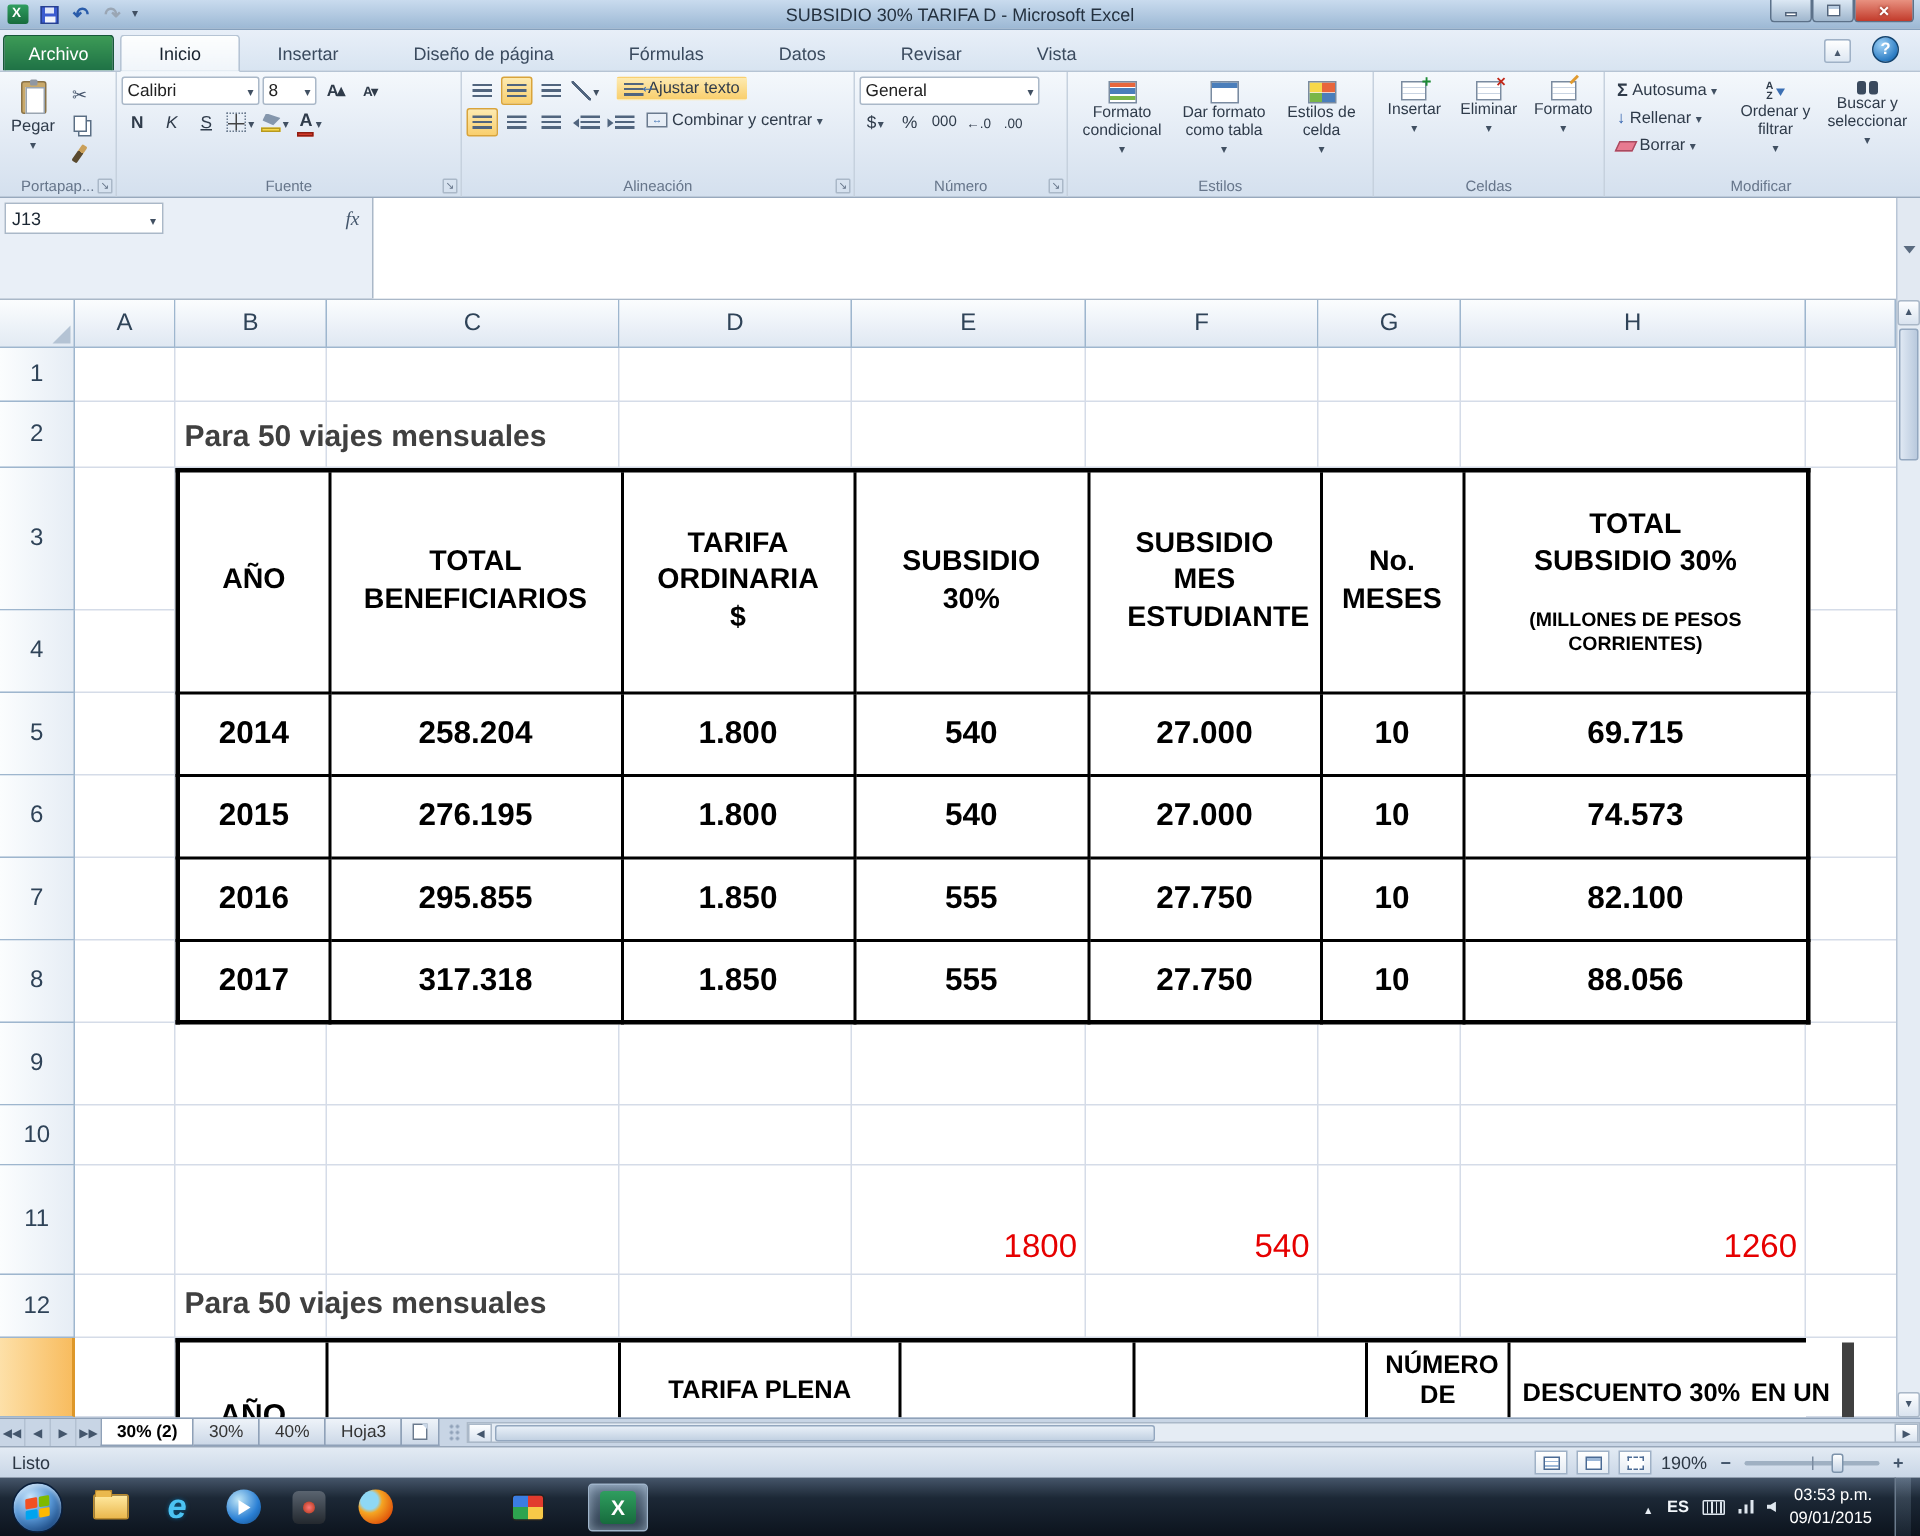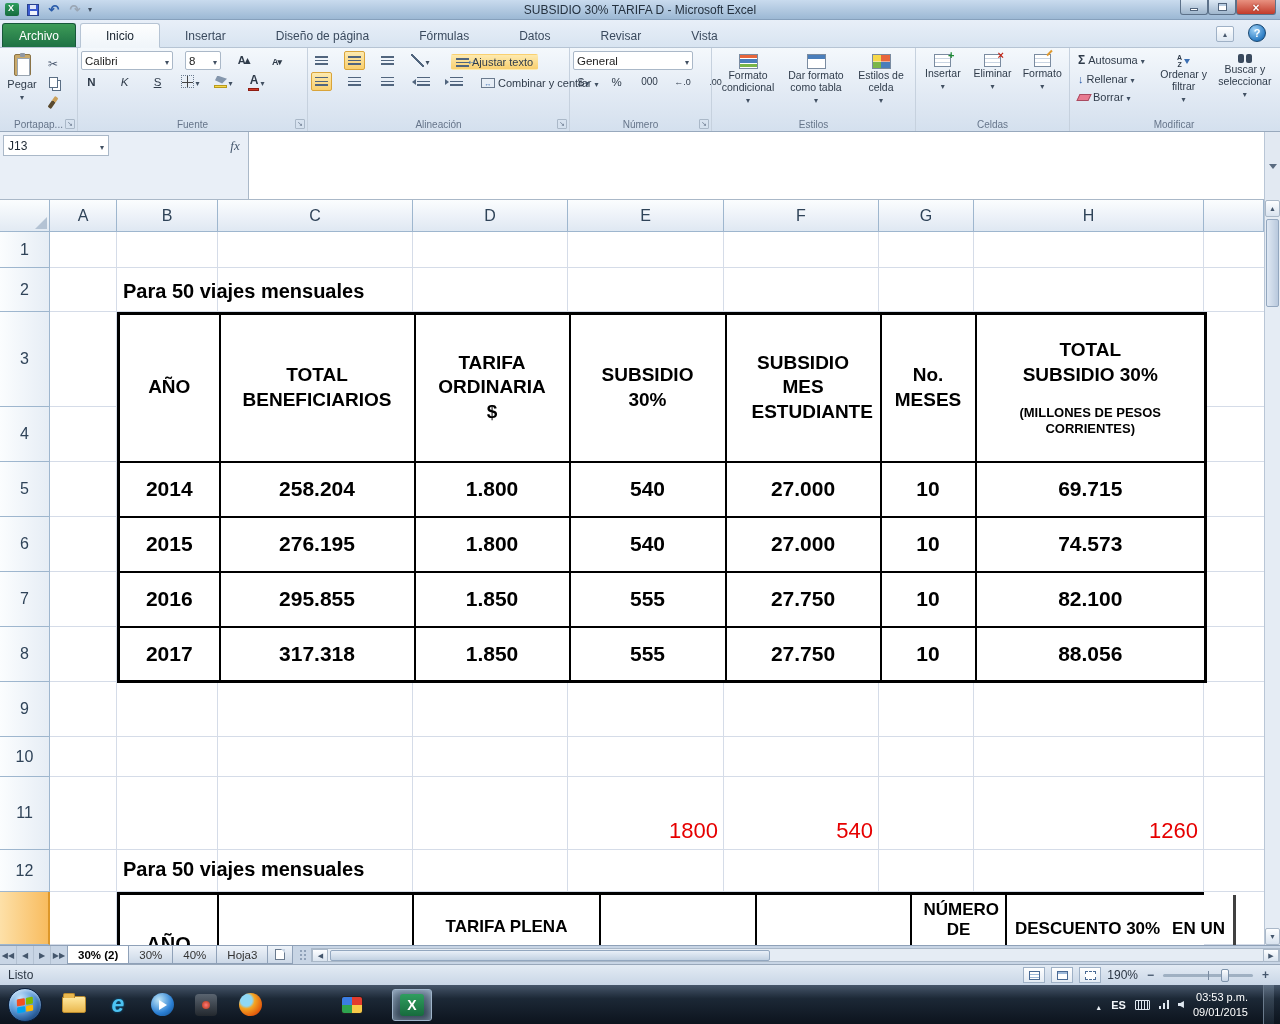--- a/index.html
+++ b/index.html
@@ -46,21 +46,21 @@
 .bigbtn{display:flex;flex-direction:column;align-items:center;justify-content:flex-start;width:38px;padding-top:2px;border:1px solid transparent;border-radius:2px;font-size:11px;color:#2f3b4a}
 .bigbtn-label{margin-top:2px}
 .smallcol{display:flex;flex-direction:column;justify-content:flex-start;gap:3px;padding-top:3px}
 .sbtn{width:20px;height:17px;display:flex;align-items:center;justify-content:center;border-radius:2px}
 .i-clipboard{width:17px;height:22px;background:#c9a96a;border:1px solid #8a7347;border-radius:2px;position:relative}
 .i-clipboard::before{content:"";position:absolute;left:2px;top:3px;width:11px;height:16px;background:#fff;border:1px solid #9aa5b1}
 .i-clipboard::after{content:"";position:absolute;left:5px;top:-2px;width:5px;height:4px;background:#8f97a2;border-radius:1px}
 .i-scissors::after{content:"✂";font-size:12px;color:#44536a}
 .i-copy{width:9px;height:11px;background:#fff;border:1px solid #5a6e84;box-shadow:3px 3px 0 -1px #fff,3px 3px 0 0 #5a6e84}
 .i-brush{width:4px;height:13px;background:linear-gradient(#caa05a 40%,#5a4a2e 40%);transform:rotate(35deg);border-radius:1px}
-.rrow{display:flex;align-items:flex-end;gap:12px;margin-bottom:2px}
+.rrow{display:flex;align-items:flex-start;gap:2px;margin-bottom:2px}
 .combo{height:19px;background:#fff;border:1px solid #aab8c8;border-radius:2px;display:flex;align-items:center;justify-content:space-between;font-size:11.5px;color:#222;padding:0 3px}
 .ibtn{min-width:21px;height:19px;display:flex;align-items:center;justify-content:center;border:1px solid transparent;border-radius:2px;font-size:11.5px;color:#2f3b4a;gap:1px}
 .hl{background:linear-gradient(#fdeab0,#f9cf6e);border:1px solid #d9a43a}
 .i-grow::after{content:"A▴";font-size:11px;font-weight:bold;color:#2f3b4a;letter-spacing:-1px}
 .i-shrink::after{content:"A▾";font-size:9px;font-weight:bold;color:#2f3b4a;letter-spacing:-1px}
 .i-borders{width:13px;height:13px;border:1px dotted #6a7a8e;position:relative}
 .i-borders::before{content:"";position:absolute;left:0;top:6px;width:11px;height:1px;background:#444}
 .i-borders::after{content:"";position:absolute;left:5px;top:0;width:1px;height:11px;background:#444}
 .i-bucket{width:12px;height:8px;background:#8496ac;clip-path:polygon(20% 0,100% 40%,60% 100%,0 60%);position:relative}
 .i-bucketwrap{display:flex;flex-direction:column;align-items:center;gap:1px}
@@ -109,32 +109,32 @@
 .colhead{height:32px;border-right:1px solid #9eb6ce;border-bottom:1px solid #9eb6ce;background:linear-gradient(#fbfdfe,#ecf1f8 55%,#dfe8f2);display:flex;align-items:center;justify-content:center;font-size:16px;color:#2f4358;flex:none}
 #rowheaders{position:absolute;left:0;top:232px;width:50px;height:713px;background:#e8eef6;overflow:hidden}
 .rowhead{width:50px;border-bottom:1px solid #9eb6ce;border-right:1px solid #9eb6ce;background:linear-gradient(90deg,#fbfdfe,#e6edf5);display:flex;align-items:center;justify-content:center;font-size:16px;color:#2f4358;overflow:hidden}
 .rowhead-active{background:linear-gradient(90deg,#fde0a8,#f8bc5f);border-right:2px solid #dd9729;align-items:flex-start}
 
 
 #sheetarea{position:absolute;left:50px;top:232px;width:1214px;height:713px;background:#fff;overflow:hidden}
 #gridlines{position:absolute;inset:0}
 .gl-v{position:absolute;top:0;bottom:0;width:1px;background:#d5dce8}
 .gl-h{position:absolute;left:0;right:0;height:1px;background:#d5dce8}
-.sheet-label{position:absolute;font-size:20px;font-weight:bold;color:#000000;white-space:nowrap}
+.sheet-label{position:absolute;font-size:20px;font-weight:bold;color:#404040;white-space:nowrap}
 #t1{position:absolute;left:67px;top:80px;width:1087px;border-collapse:collapse;table-layout:fixed;background:#fff;border:3px solid #000}
 #t1 th,#t1 td{border:2px solid #000;text-align:center;vertical-align:middle;overflow:hidden}
 #t1 th{height:148px;font-size:19px;font-weight:bold;line-height:1.3;color:#000}
 #t1 td{height:55px;font-size:21px;font-weight:bold;color:#000}
 .th-d{padding:0 22px}.th-e{padding:0 20px}.th-f{padding:0 25px}.th-g{padding:0 10px}
 .t1-total{display:block;width:140px;margin:0 auto}
 .t1-sub{display:block;width:178px;margin:17px auto 0;font-size:13px;line-height:1.25}
 .red{position:absolute;color:#e60000;font-size:22px;text-align:right;top:586px}
 #t2{position:absolute;left:67px;top:660px;width:1087px;height:56px;border-top:3px solid #000;border-left:3px solid #000;display:flex;background:#fff}
 .t2c{border-right:2px solid #000;flex:none;font-weight:bold;color:#000;text-align:center;overflow:hidden}
-.t2c:last-child{border-right:3px solid #404040}
+.t2c:last-child{border-right:8px solid #404040}
 .t2-ano{font-size:20px;margin-top:38px;display:block}
 .t2-tarifa{font-size:17px;margin-top:22px;display:block}
 .t2-numero{font-size:17px;margin-top:5px;display:block;width:70px;margin-left:auto;margin-right:auto;line-height:1.15}
 .t2-desc{display:flex;justify-content:space-between;padding:0 8px;font-size:17px;margin-top:24px}
 
 
 #vscroll{position:absolute;left:1264px;top:200px;width:16px;height:745px;background:#e5ecf4;border-left:1px solid #b9c6d6}
 .scr-btn{position:absolute;left:0;width:15px;height:17px;background:linear-gradient(#fdfeff,#d9e3ef);border:1px solid #aab8c8;border-radius:2px;display:flex;align-items:center;justify-content:center;font-size:7px;color:#44566c}
 #vthumb{position:absolute;left:1px;top:19px;width:13px;height:88px;background:linear-gradient(90deg,#dfe8f3,#b9c9dd);border:1px solid #93a7bf;border-radius:2px}
 

